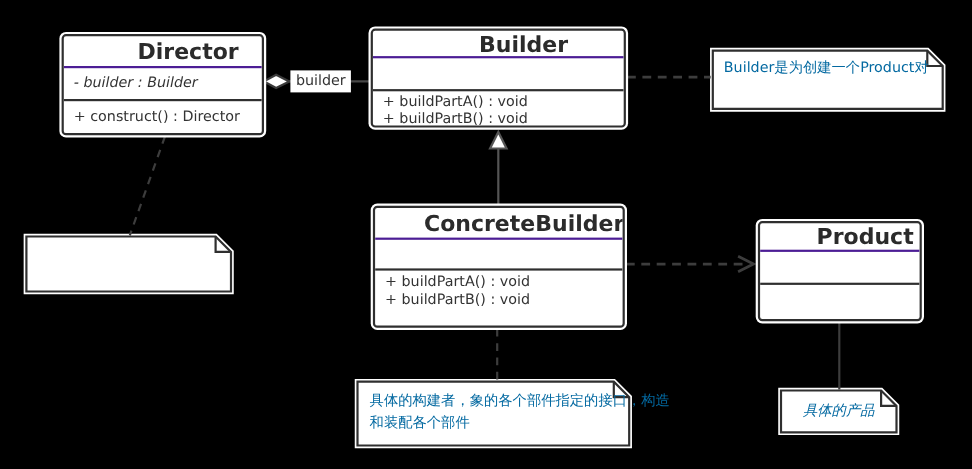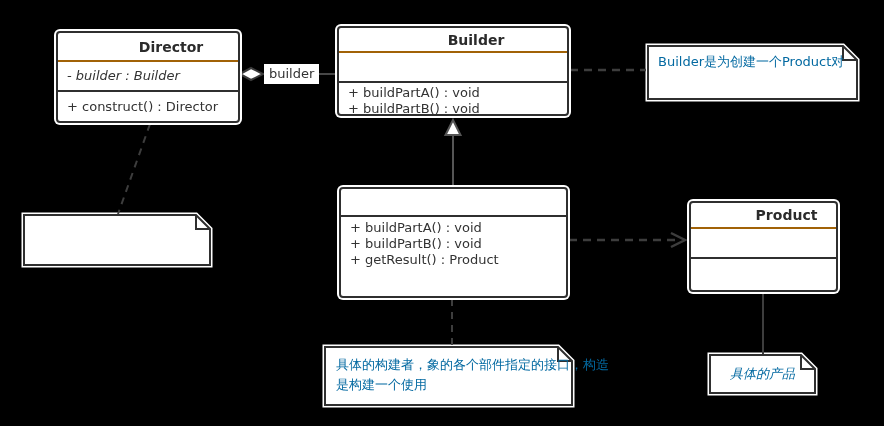--- a/index.html
+++ b/index.html
@@ -9,23 +9,23 @@
   }
   svg.connector-layer { position:absolute; left:0; top:0; z-index:1; }
 
   .uml-class {
     position:absolute; z-index:2; box-sizing:border-box;
     background:#ffffff; border:2px solid #2f2f2f; border-radius:4px;
     box-shadow:0 0 0 2px #ffffff;
     color:#333333; font-size:13px; overflow:hidden;
   }
   .uml-title {
-    font-weight:bold; font-size:14px; color:#2b2b2b;
+    font-weight:bold; font-size:20px; color:#2b2b2b;
     display:flex; align-items:center; justify-content:center;
-    border-bottom:2px solid #a16207; box-sizing:content-box;padding-left:46px;
+    border-bottom:2px solid #4c1d95; box-sizing:content-box;padding-left:46px;
   }
   .uml-attrs { border-bottom:2px solid #2f2f2f; box-sizing:content-box; }
   .sec-center { display:flex; flex-direction:column; justify-content:center; }
   .uml-line { line-height:16px; white-space:nowrap; padding-left:9px; }
 
   .note-text {
     position:absolute; z-index:2; color:#0369a1; font-size:13px;
     line-height:20px; white-space:nowrap;
   }
   .note-text.centered { text-align:center; white-space:normal; }
@@ -97,43 +97,43 @@
   <div class="uml-class" style="left:337px; top:26px; width:232px; height:90px;">
     <div class="uml-title" style="height:23px;">Builder</div>
     <div class="uml-attrs" style="height:28px;"></div>
     <div style="height:31px; padding-top:2px;">
       <div class="uml-line">+ buildPartA() : void</div>
       <div class="uml-line">+ buildPartB() : void</div>
     </div>
   </div>
 
   <div class="uml-class" style="left:339px; top:187px; width:229px; height:111px;">
+    <div class="uml-title" style="height:27px;">ConcreteBuilder</div>
     <div class="uml-attrs" style="height:26px;"></div>
     <div style="height:50px; padding-top:3px;">
       <div class="uml-line">+ buildPartA() : void</div>
       <div class="uml-line">+ buildPartB() : void</div>
-      <div class="uml-line">+ getResult() : Product</div>
     </div>
   </div>
 
   <div class="uml-class" style="left:689px; top:201px; width:149px; height:91px;">
     <div class="uml-title" style="height:24px;">Product</div>
     <div class="uml-attrs" style="height:28px;"></div>
     <div style="height:17px;"></div>
   </div>
 
   <div class="edge-label" style="left:264px; top:64px;">builder</div>
 
 
   <div class="note-text" style="left:658px; top:52px;">
     <div>Builder是为创建一个Product对</div>
   </div>
 
   <div class="note-text" style="left:336px; top:355px;">
     <div>具体的构建者，象的各个部件指定的接口，构造</div>
-    <div>是构建一个使用</div>
+    <div>和装配各个部件</div>
   </div>
 
   <div class="note-text centered" style="left:710px; top:364px; width:105px;font-style:italic;">
     <div>具体的产品</div>
   </div>
 
 </div>
 
 </body></html>

